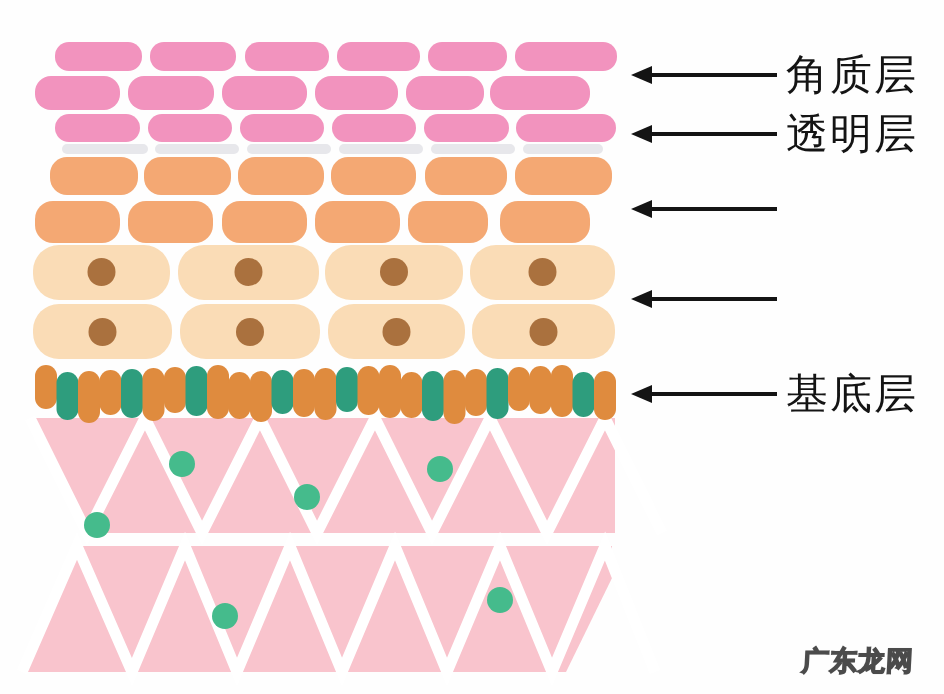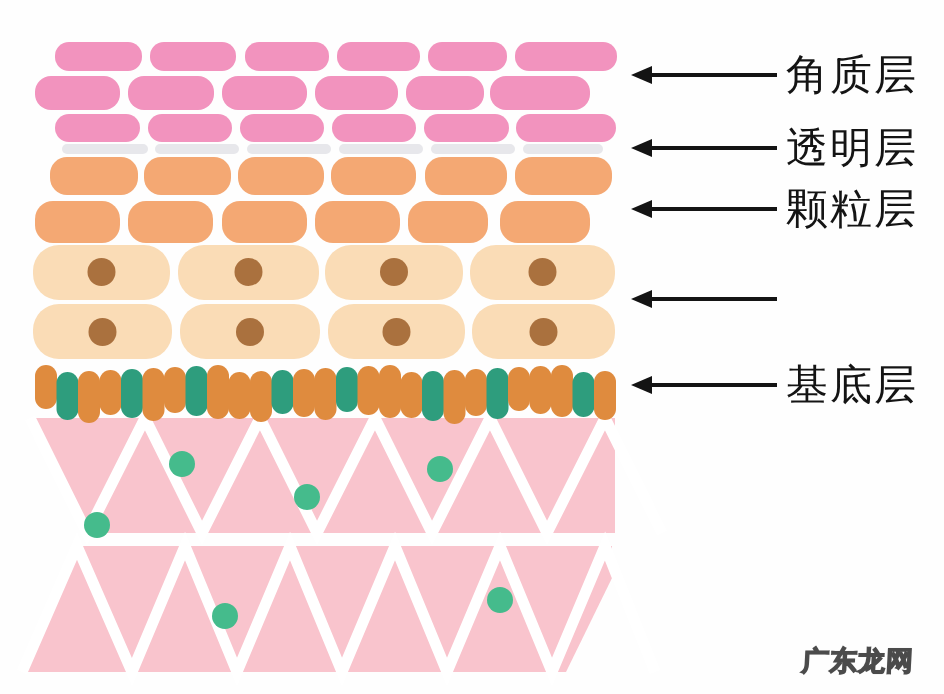--- a/index.html
+++ b/index.html
@@ -143,38 +143,37 @@
       </g>
     </svg>
 
   <div class="labels">
     <div class="label-row" style="top:75px">
       <span class="arrow">
           <span class="head"></span>
         </span>
       <span class="label-text">角质层</span>
     </div>
-    <div class="label-row" style="top:148px">
+    <div class="label-row" style="top:134px">
       <span class="arrow">
           <span class="head"></span>
         </span>
       <span class="label-text">透明层</span>
     </div>
     <div class="label-row" style="top:209px">
       <span class="arrow">
           <span class="head"></span>
         </span>
-      <span class="label-text">颗粒层</span>
     </div>
     <div class="label-row" style="top:299px">
       <span class="arrow">
           <span class="head"></span>
         </span>
     </div>
-    <div class="label-row" style="top:385px">
+    <div class="label-row" style="top:394px">
       <span class="arrow">
           <span class="head"></span>
         </span>
       <span class="label-text">基底层</span>
     </div>
   </div>
 
   <div class="watermark">广东龙网</div>
 </div>
 

